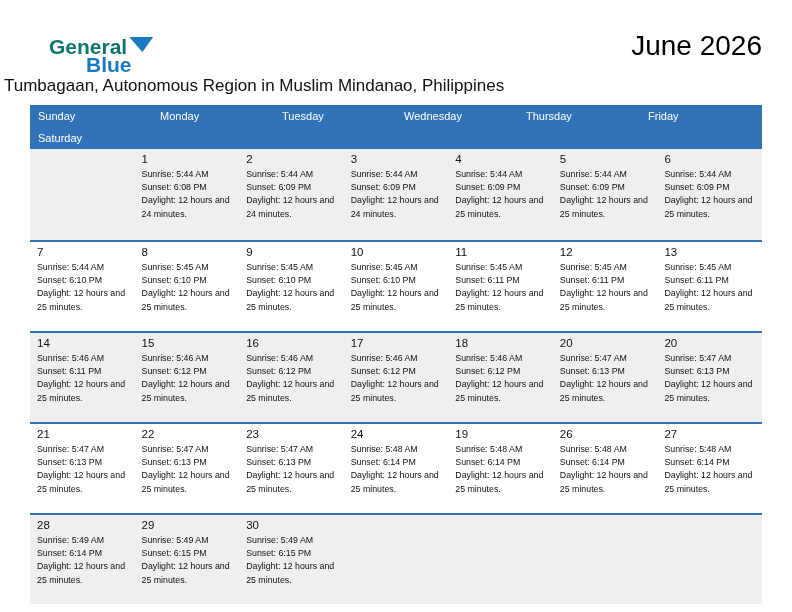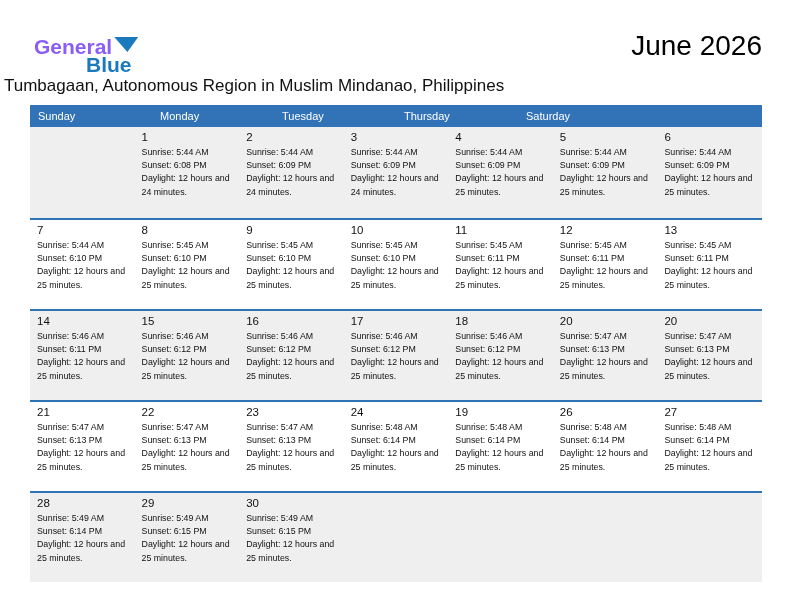--- a/index.html
+++ b/index.html
@@ -12,21 +12,21 @@
   html,body{margin:0;padding:0;}
   body{
     width:792px;height:612px;background:#ffffff;
     font-family:"Liberation Sans", sans-serif;
     position:relative;overflow:hidden;
   }
 
   
   .logo{position:absolute;top:36px;left:34px;line-height:1;}
   .logo-row{display:flex;align-items:flex-start;}
-  .logo-word1{font-size:21px;font-weight:700;color:#8b5cf6;}
+  .logo-word1{font-size:21px;font-weight:700;color:#0f766e;margin-left:15px;}
   .logo-tri{width:24px;height:15px;background:var(--logo-blue);
             clip-path:polygon(0 0,100% 0,55% 100%);margin-left:2px;margin-top:1px;}
   .logo-word2{font-size:21px;font-weight:700;color:var(--logo-blue);
               margin-left:52px;margin-top:-3px;}
 
   
   .title{position:absolute;top:30px;right:30px;font-size:28px;font-weight:400;color:#000000;}
   .subtitle{position:absolute;top:76px;left:4px;width:100%;text-align:left;
             font-size:17px;color:#111111;}
 
@@ -56,21 +56,23 @@
   </div>
 
   <div class="title">June 2026</div>
   <div class="subtitle">Tumbagaan, Autonomous Region in Muslim Mindanao, Philippines</div>
 
   <div class="calendar">
     <div class="weekday-row" id="weekday-row">
         <div class="wcell">Sunday</div>
         <div class="wcell">Monday</div>
         <div class="wcell">Tuesday</div>
+        <div class="wcell">Wednesday</div>
         <div class="wcell">Thursday</div>
+        <div class="wcell">Friday</div>
         <div class="wcell">Saturday</div>
       </div>
     <div id="weeks">
         <div class="week shaded">
           <div class="daycell"></div>
           <div class="daycell">
             <div class="daynum">1</div>
             <div class="detail">Sunrise: 5:44 AM</div>
             <div class="detail">Sunset: 6:08 PM</div>
             <div class="detail">Daylight: 12 hours and 24 minutes.</div>

